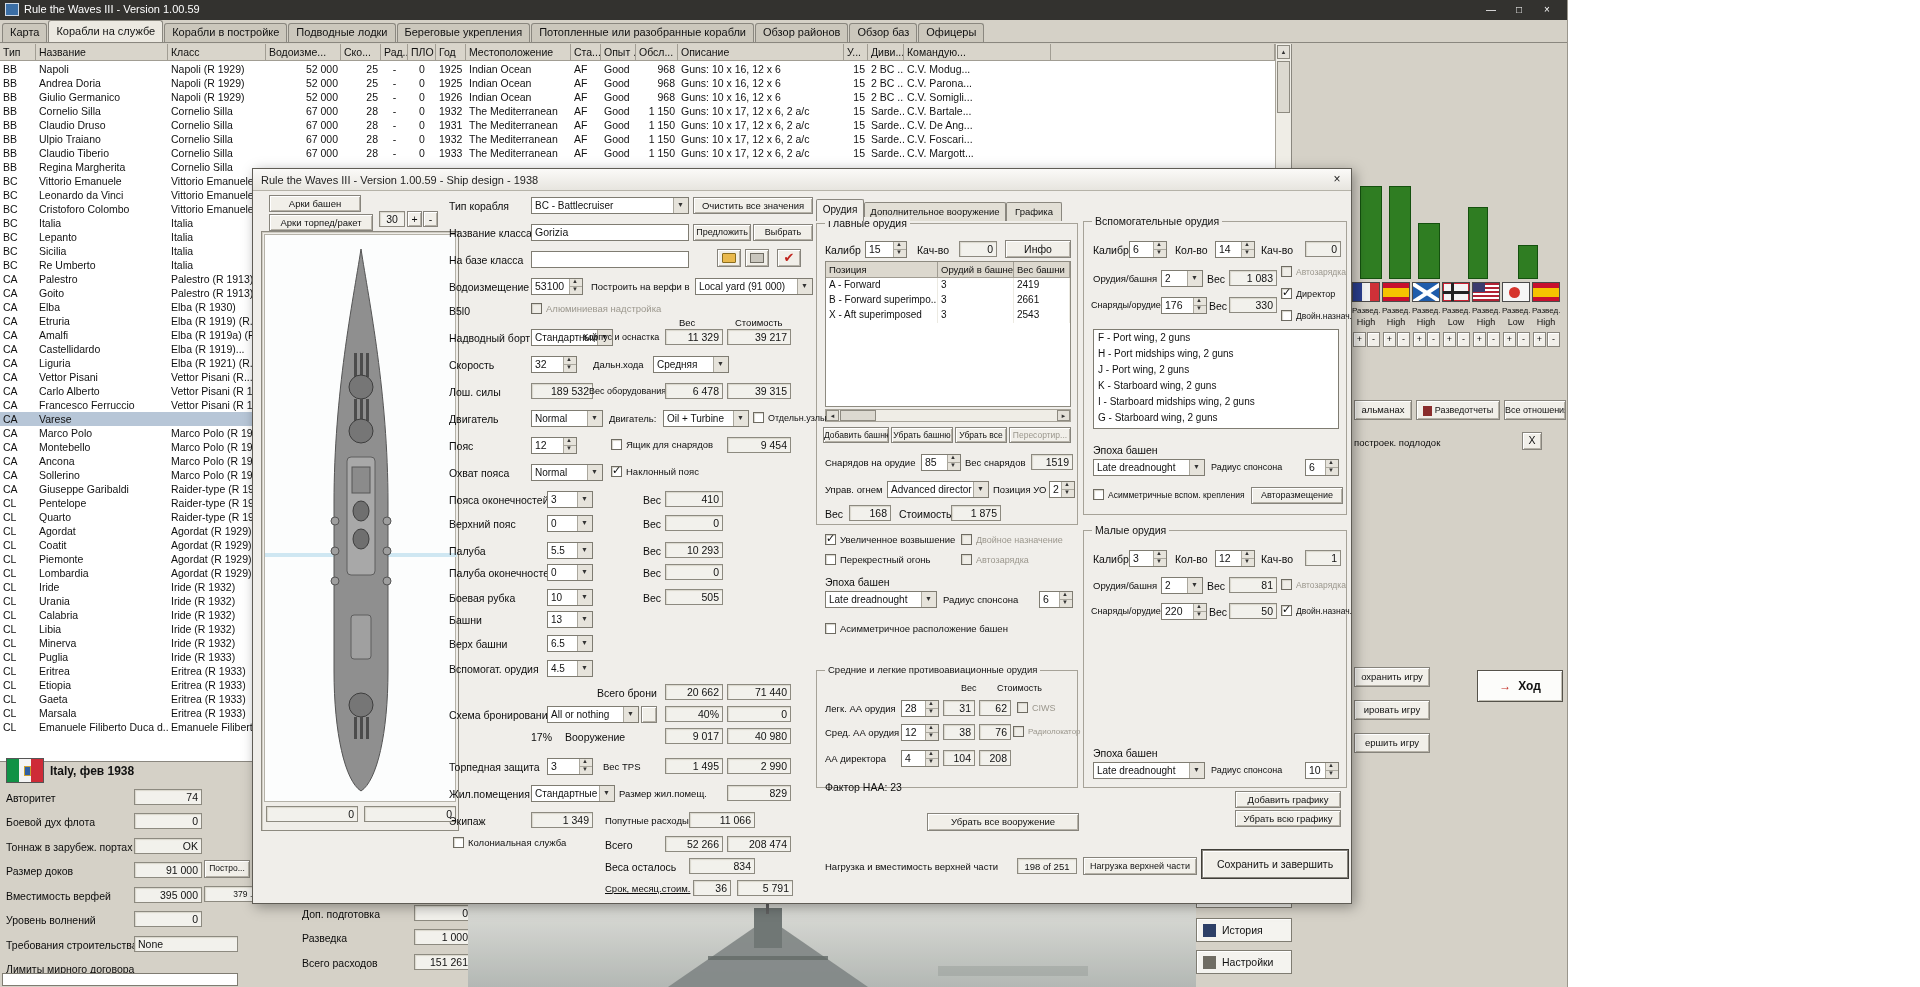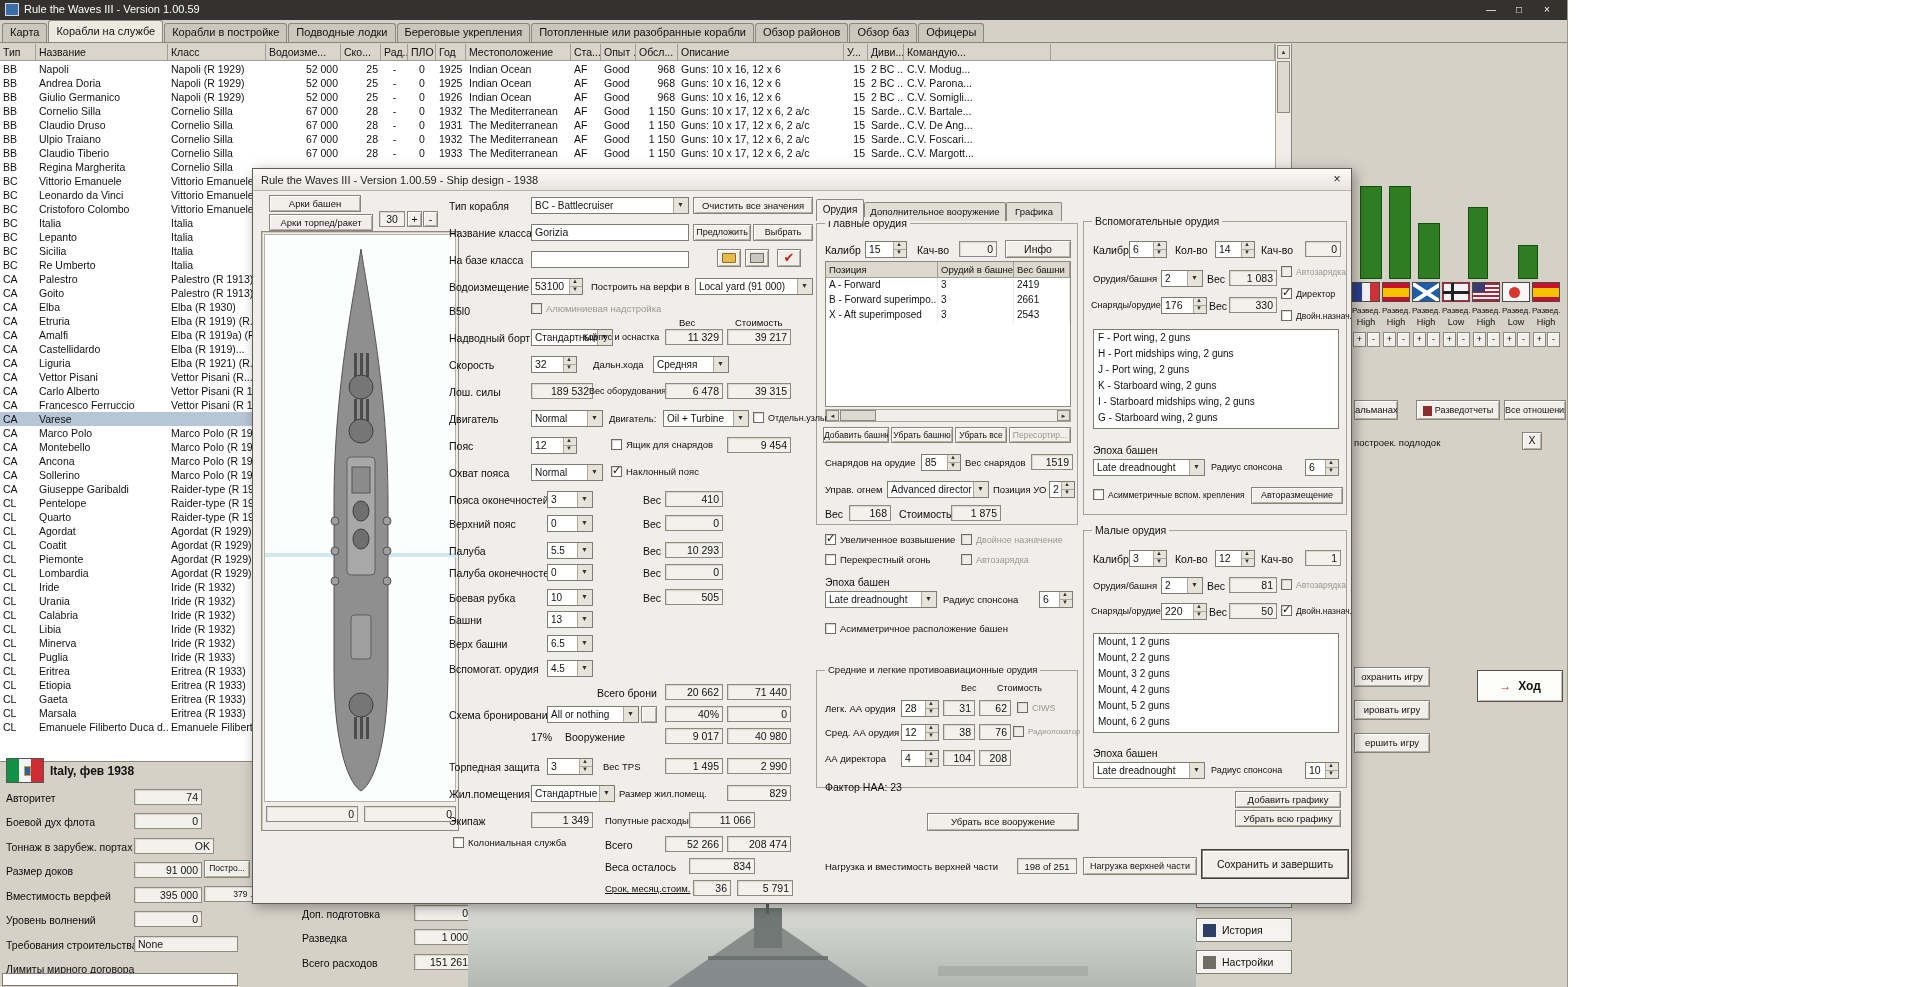--- a/index.html
+++ b/index.html
@@ -484,21 +484,21 @@
       <i style="background:#ce2b37"></i>
       <s></s>
     </div>
   <div class="cname">Italy, фев 1938</div>
   <div id="country">
       <div class="lbl a" style="left: 6px; top: 792px;">Авторитет</div>
       <div class="inset a" style="left: 134px; top: 789px; width: 68px;">74</div>
       <div class="lbl a" style="left: 6px; top: 816px;">Боевой дух флота</div>
       <div class="inset a" style="left: 134px; top: 813px; width: 68px;">0</div>
       <div class="lbl a" style="left: 6px; top: 841px;">Тоннаж в зарубеж. портах</div>
-      <div class="inset a" style="left: 134px; top: 838px; width: 80px;">OK</div>
+      <div class="inset a" style="left: 134px; top: 838px; width: 68px;">OK</div>
       <div class="lbl a" style="left: 6px; top: 865px;">Размер доков</div>
       <div class="inset a" style="left: 134px; top: 862px; width: 68px;">91 000</div>
       <div class="lbl a" style="left: 6px; top: 890px;">Вместимость верфей</div>
       <div class="inset a" style="left: 134px; top: 887px; width: 68px;">395 000</div>
       <div class="lbl a" style="left: 6px; top: 914px;">Уровень волнений</div>
       <div class="inset a" style="left: 134px; top: 911px; width: 68px;">0</div>
       <div class="lbl a" style="left: 6px; top: 939px;">Требования строительства</div>
       <div class="inset a lft" style="left: 134px; top: 936px; width: 104px;">None</div>
       <div class="lbl a" style="left: 6px; top: 963px;">Лимиты мирного договора</div>
     </div>
@@ -591,21 +591,21 @@
       <div class="pm" style="left: 1517px; top: 332px;">-</div>
       <div class="flag" style="left: 1532px; top: 282px;">
         <i style="position:absolute;inset:0;background:linear-gradient(180deg,#c8102e 0 25%,#f5c400 25% 75%,#c8102e 75% 100%)"></i>
       </div>
       <div class="ilab" style="left: 1532px; top: 306px;">Развед.</div>
       <div class="ilev" style="left: 1532px; top: 317px;">High</div>
       <div class="pm" style="left: 1533px; top: 332px;">+</div>
       <div class="pm" style="left: 1547px; top: 332px;">-</div>
     </div>
 
-  <div class="btn a" style="left:1354px;top:400px;width:44px;height:20px;font-size:9.5px;line-height:18px">альманах</div>
+  <div class="btn a" style="left:1354px;top:400px;width:58px;height:20px;font-size:9.5px;line-height:18px">альманах</div>
   <div class="btn a" style="left:1416px;top:400px;width:84px;height:20px;font-size:9px;line-height:18px"><span class="sicon" style="display:inline-block;width:9px;height:10px;background:#8a2d2d;vertical-align:middle;margin-right:3px"></span><span>Разведотчеты</span></div>
   <div class="btn a" style="left:1504px;top:400px;width:62px;height:20px;font-size:9px;line-height:18px">Все отношения</div>
   <span class="lbl a" style="left:1354px;top:437px;font-size:9.5px">построек. подлодок</span>
   <div class="btn a" style="left:1522px;top:432px;width:20px;height:18px">X</div>
 
   <div class="btn a" style="left:1354px;top:667px;width:76px;height:20px;font-size:9.5px;line-height:18px">охранить игру</div>
   <div class="btn a" style="left:1354px;top:700px;width:76px;height:20px;font-size:9.5px;line-height:18px">ировать игру</div>
   <div class="btn a" style="left:1354px;top:733px;width:76px;height:20px;font-size:9.5px;line-height:18px">ершить игру</div>
 
   <div class="turnbtn"><span class="arr">→</span><span>Ход</span></div>
@@ -708,28 +708,20 @@
     </div>
 
     <div class="listbox" id="seclist" style="left:840px;top:160px;width:246px;height:100px">
         <div class="li">F - Port wing, 2 guns</div>
         <div class="li">H - Port midships wing, 2 guns</div>
         <div class="li">J - Port wing, 2 guns</div>
         <div class="li">K - Starboard wing, 2 guns</div>
         <div class="li">I - Starboard midships wing, 2 guns</div>
         <div class="li">G - Starboard wing, 2 guns</div>
       </div>
-    <div class="listbox" id="smalllist" style="left:840px;top:464px;width:246px;height:100px">
-        <div class="li">Mount, 1 2 guns</div>
-        <div class="li">Mount, 2 2 guns</div>
-        <div class="li">Mount, 3 2 guns</div>
-        <div class="li">Mount, 4 2 guns</div>
-        <div class="li">Mount, 5 2 guns</div>
-        <div class="li">Mount, 6 2 guns</div>
-      </div>
   <div class="lbl a" style="left: 196px; top: 31px;">Тип корабля</div>
       <div class="combo a" style="left: 278px; top: 28px; width: 158px;">
         <span class="cv">BC - Battlecruiser</span>
         <span class="da"></span>
       </div>
       <div class="btn a" style="left: 440px; top: 28px; width: 120px; font-size: 9.5px;">Очистить все значения</div>
       <div class="lbl a" style="left: 196px; top: 58px;">Название класса</div>
       <div class="tin a" style="left: 278px; top: 55px; width: 158px;">Gorizia</div>
       <div class="btn a" style="left: 440px; top: 55px; width: 58px; font-size: 9px;">Предложить</div>
       <div class="btn a" style="left: 500px; top: 55px; width: 60px; font-size: 9px;">Выбрать</div>

